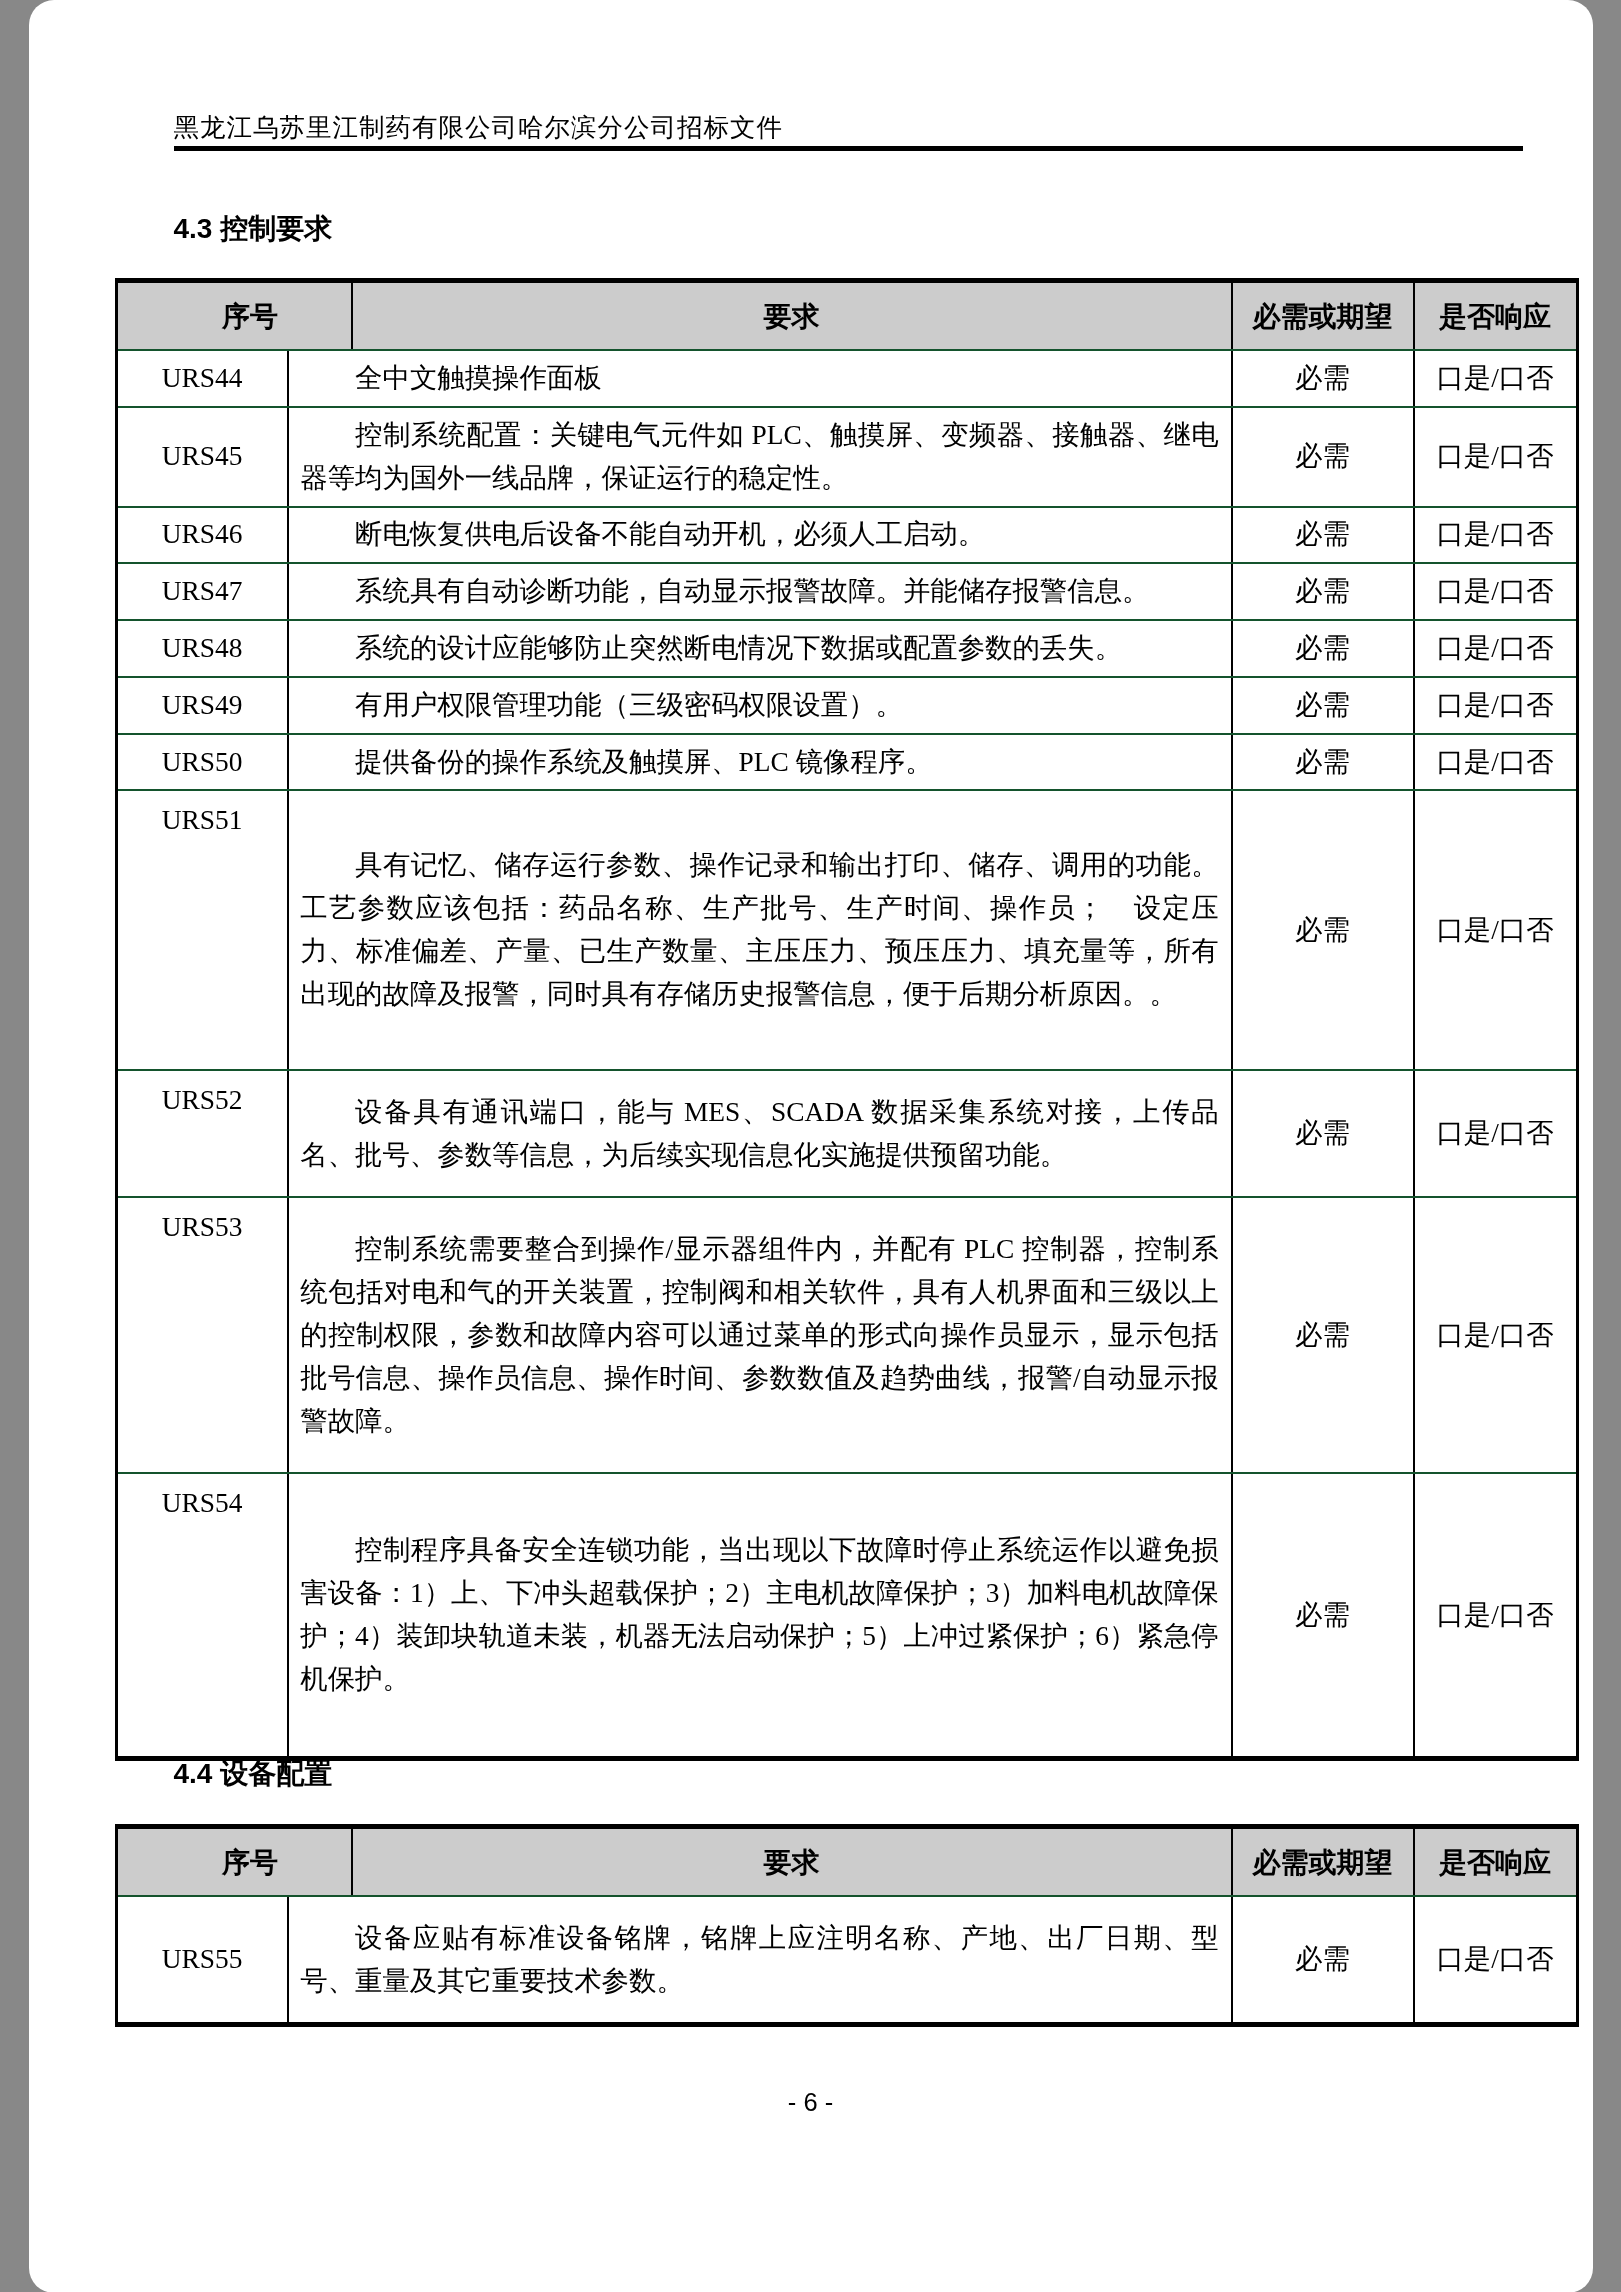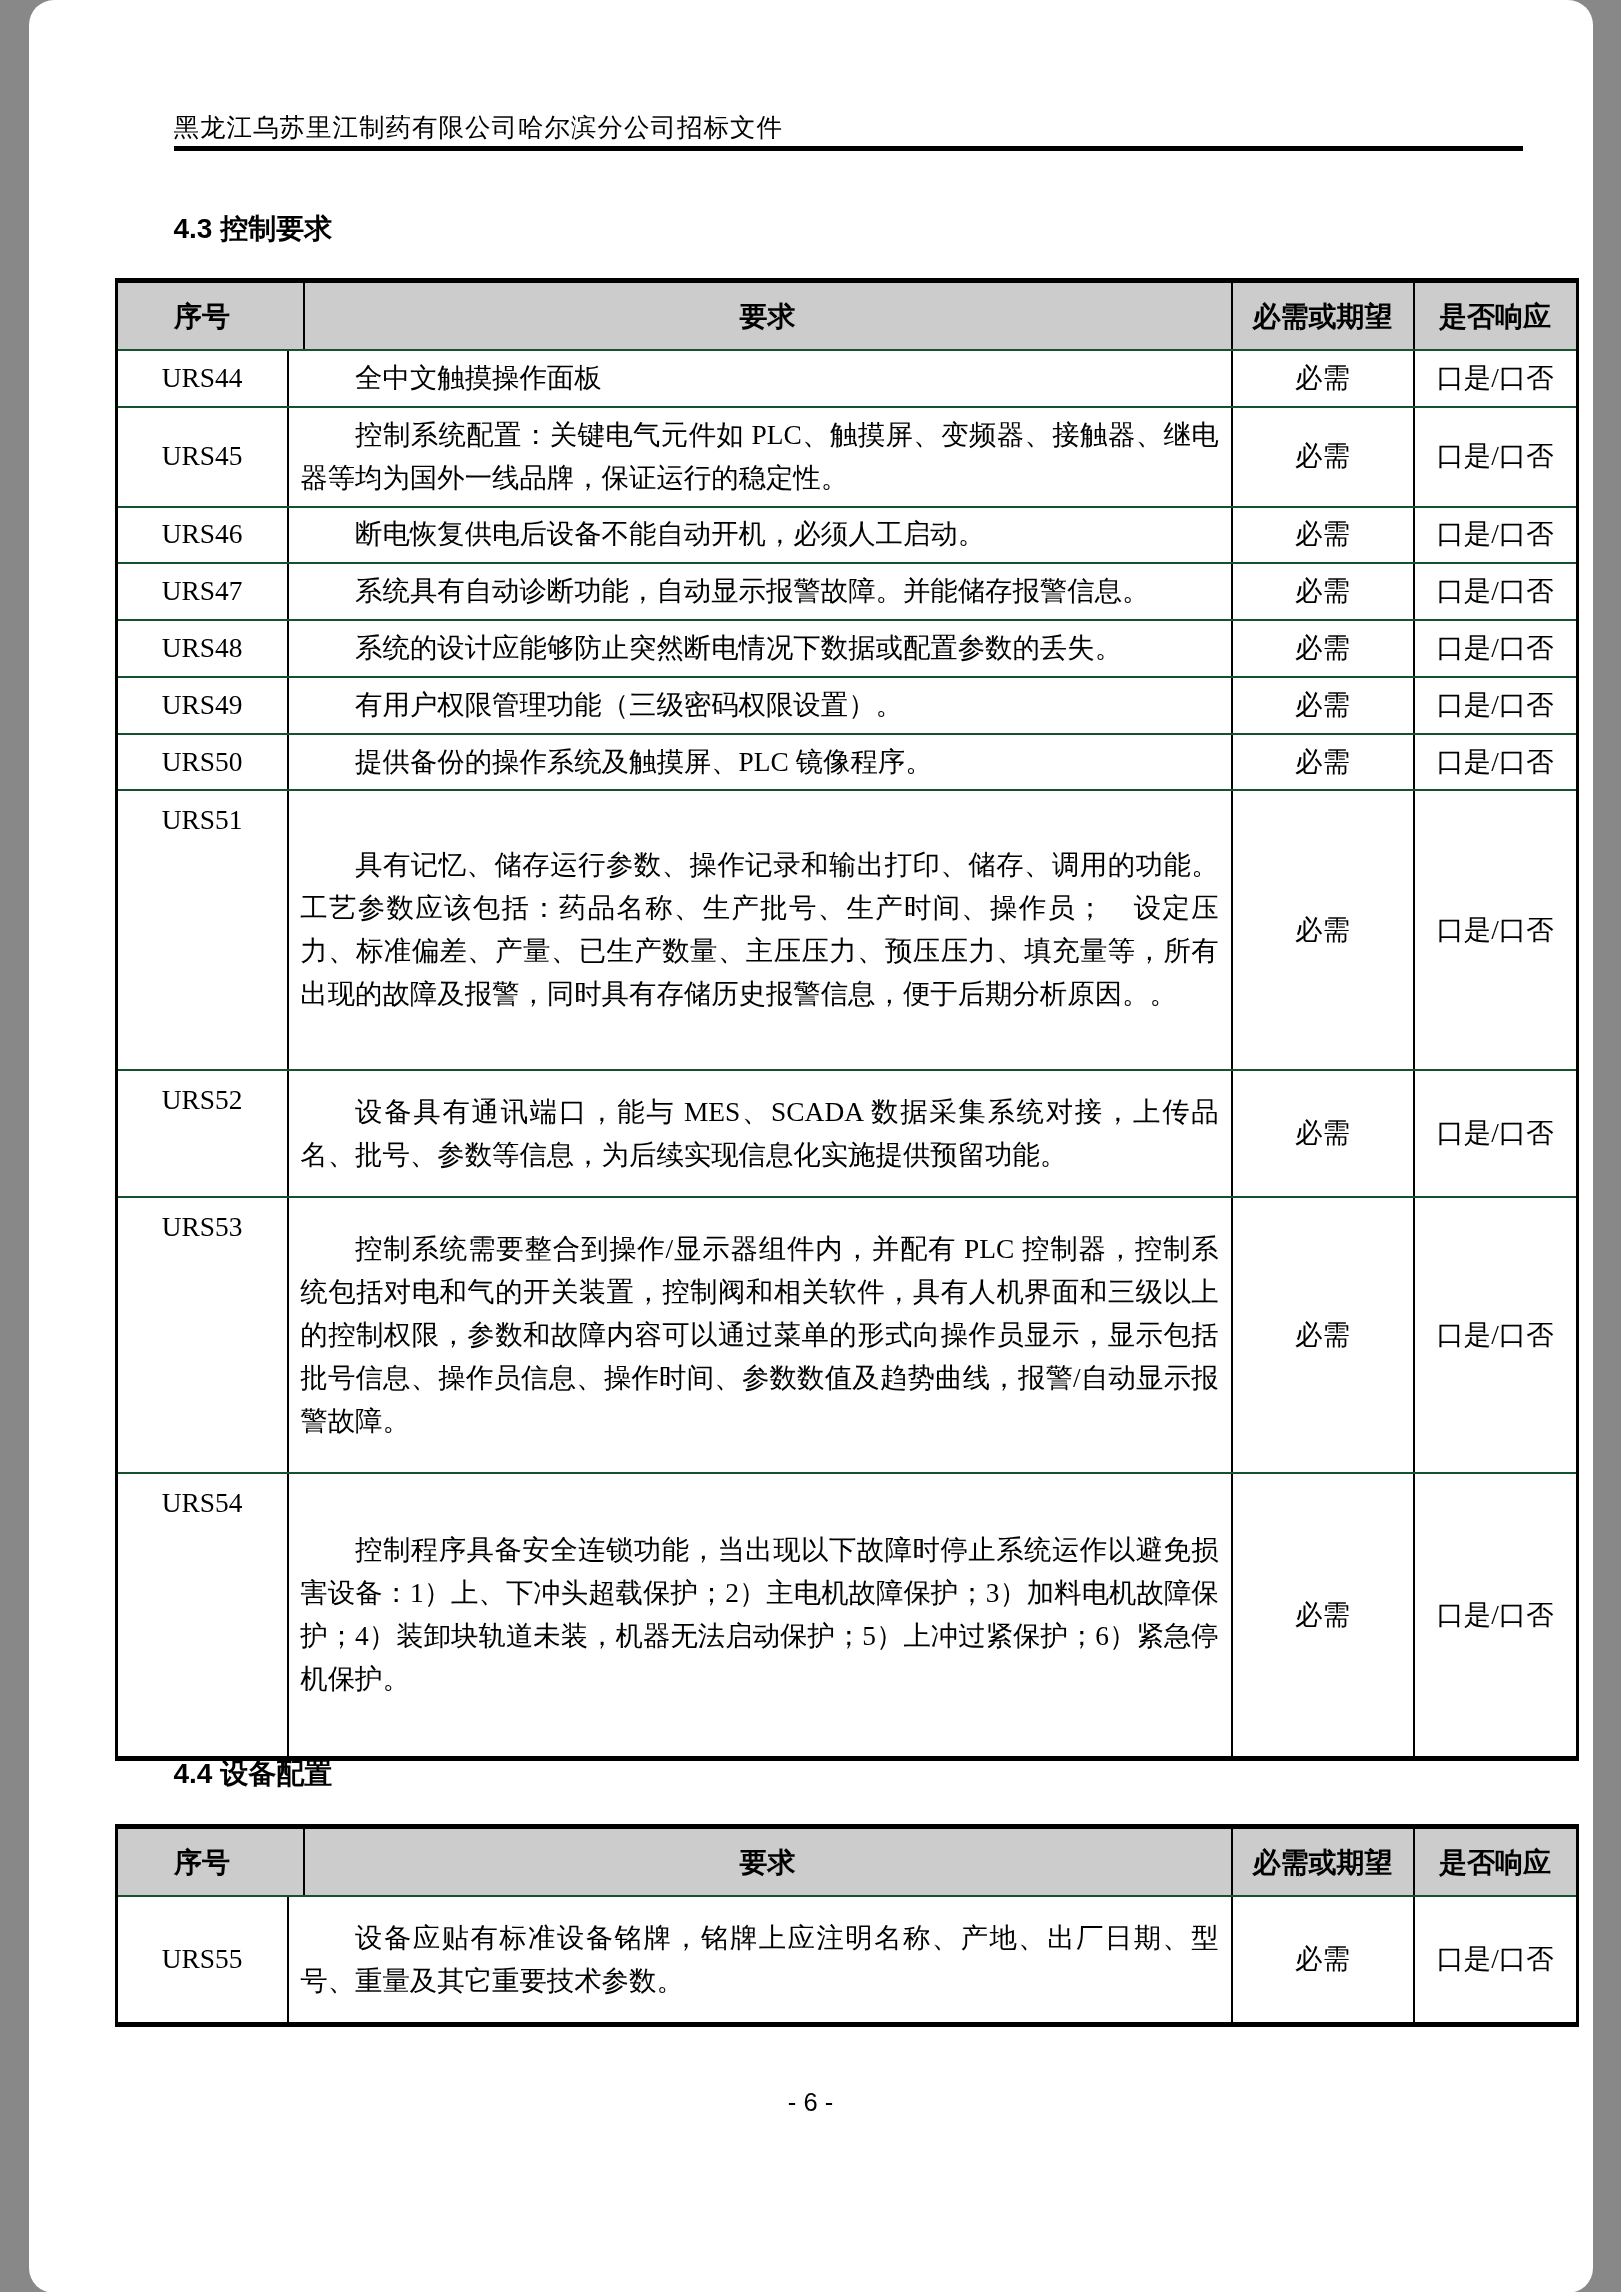--- a/index.html
+++ b/index.html
@@ -29,21 +29,21 @@
   .urs-table {
     position:absolute; left:86px; width:1464px;
     box-sizing:border-box; background:#fff;
     border:3.9px solid #000; border-top-width:5.9px; border-bottom-width:5.9px;
   }
   #table1 { top:278px; }
   #table2 { top:1824px; }
 
   .tr { display:flex; border-top:2px solid #14532d; align-items:stretch; }
   .tr:first-child { border-top:0; }
-  .th-row { background:#cccccc; }
+  .th-row { background:#cccccc;padding-left:48px; }
   .th-row .td { font-weight:bold; font-size:28px; justify-content:center; }
 
   .td {
     box-sizing:border-box; border-left:2px solid #000;
     display:flex; align-items:center; justify-content:center;
     font-size:27.4px; line-height:43px;
   }
   .td:first-child { border-left:0; }
   .c1 { flex:0 0 169px; }
   .c2 { flex:1 1 auto; min-width:0; }

